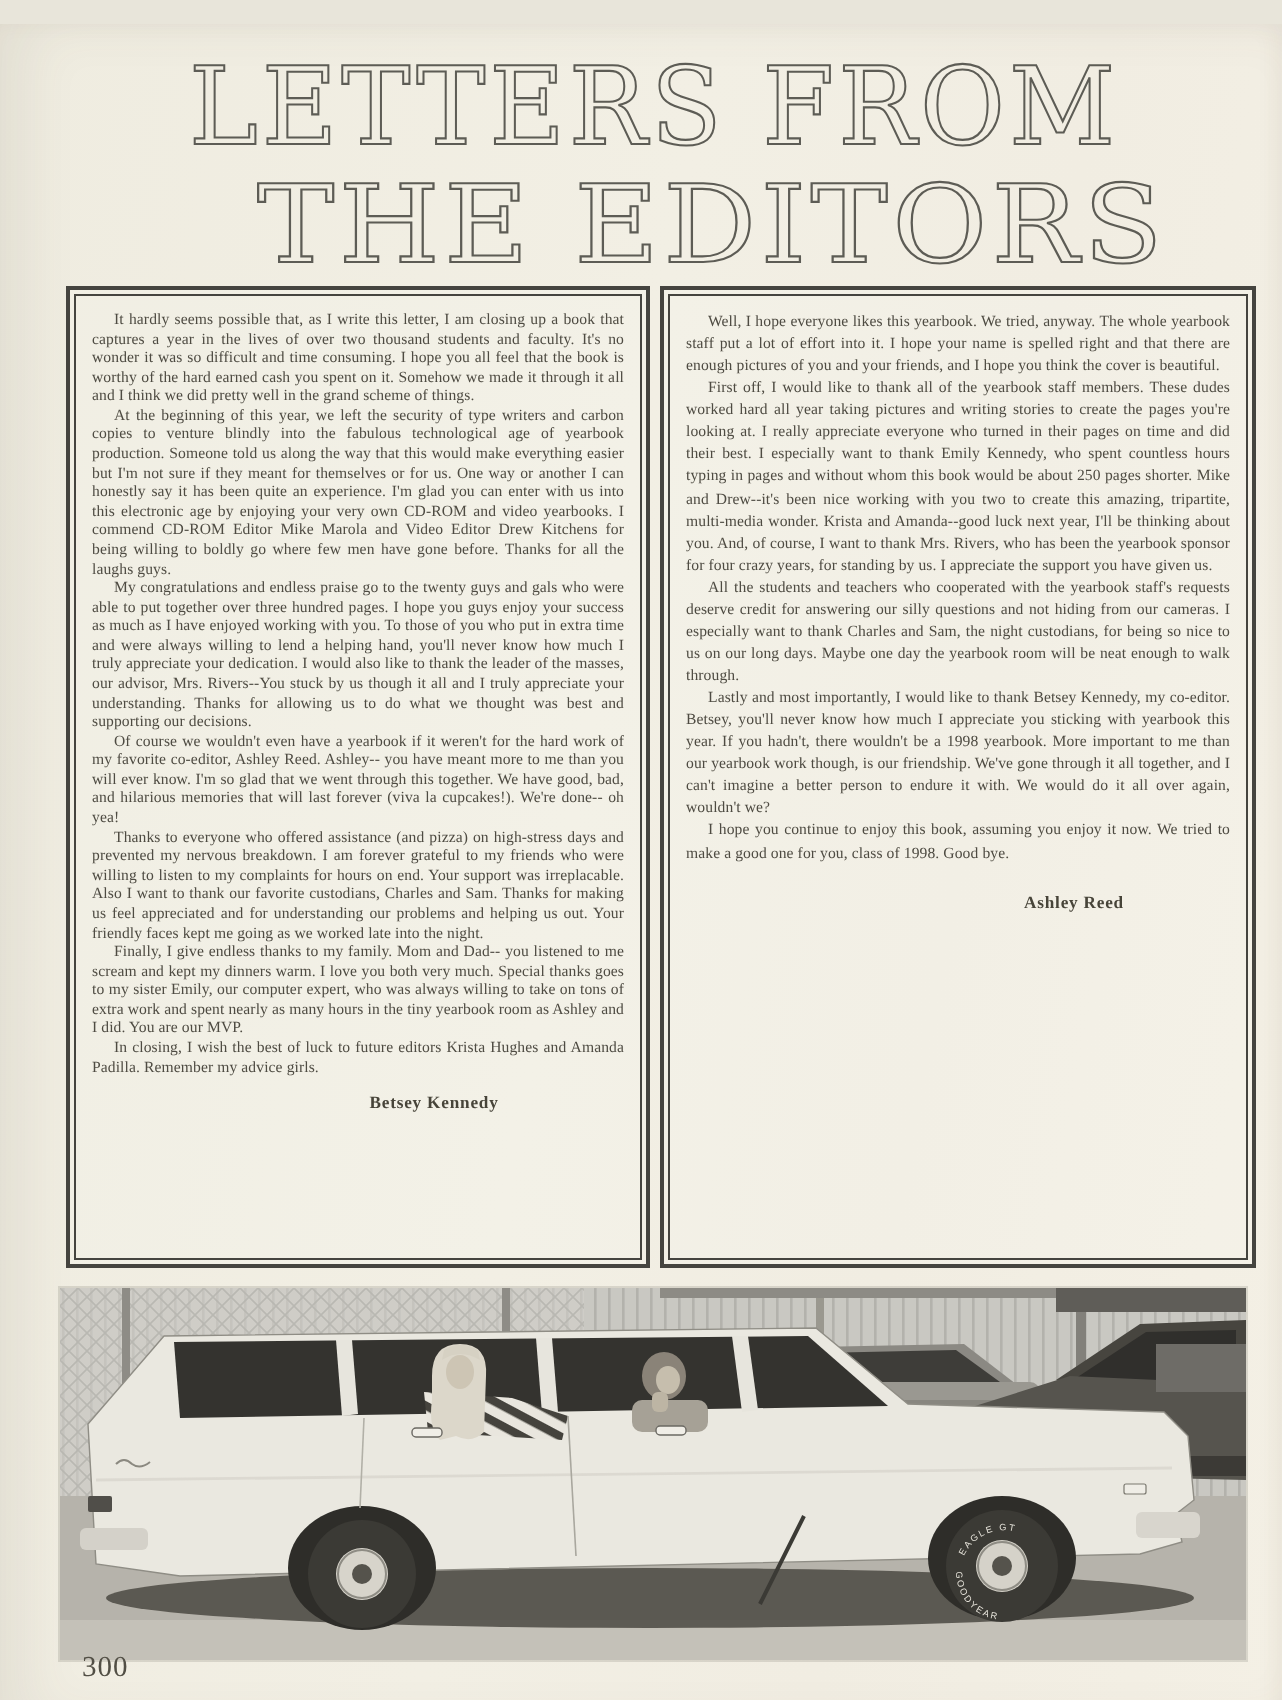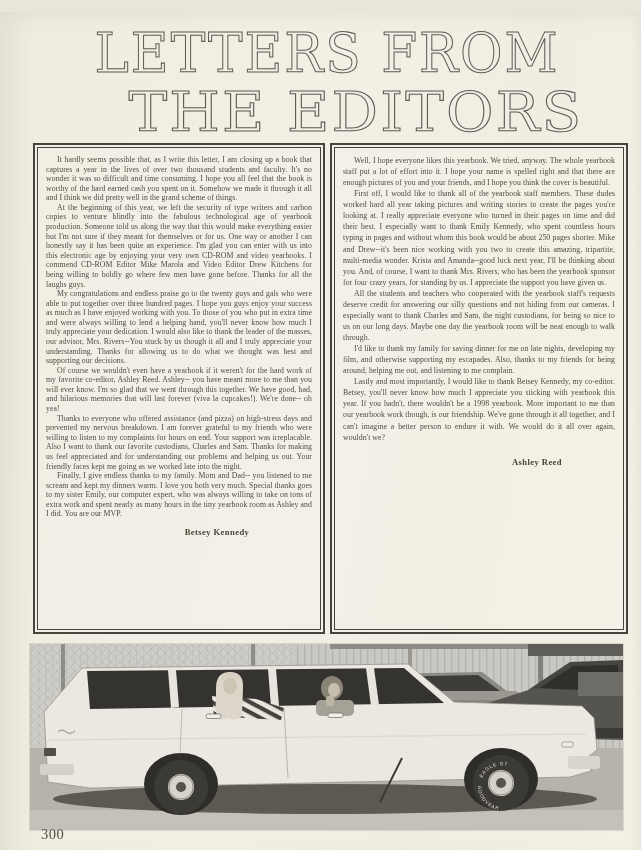--- a/index.html
+++ b/index.html
@@ -80,31 +80,32 @@
   </svg>
 
   <div class="letter-box letter-left">
     <div class="inner">
       <p class="para">It hardly seems possible that, as I write this letter, I am closing up a book that captures a year in the lives of over two thousand students and faculty. It's no wonder it was so difficult and time consuming. I hope you all feel that the book is worthy of the hard earned cash you spent on it. Somehow we made it through it all and I think we did pretty well in the grand scheme of things.</p>
       <p class="para">At the beginning of this year, we left the security of type writers and carbon copies to venture blindly into the fabulous technological age of yearbook production. Someone told us along the way that this would make everything easier but I'm not sure if they meant for themselves or for us. One way or another I can honestly say it has been quite an experience. I'm glad you can enter with us into this electronic age by enjoying your very own CD-ROM and video yearbooks. I commend CD-ROM Editor Mike Marola and Video Editor Drew Kitchens for being willing to boldly go where few men have gone before. Thanks for all the laughs guys.</p>
       <p class="para">My congratulations and endless praise go to the twenty guys and gals who were able to put together over three hundred pages. I hope you guys enjoy your success as much as I have enjoyed working with you. To those of you who put in extra time and were always willing to lend a helping hand, you'll never know how much I truly appreciate your dedication. I would also like to thank the leader of the masses, our advisor, Mrs. Rivers--You stuck by us though it all and I truly appreciate your understanding. Thanks for allowing us to do what we thought was best and supporting our decisions.</p>
       <p class="para">Of course we wouldn't even have a yearbook if it weren't for the hard work of my favorite co-editor, Ashley Reed. Ashley-- you have meant more to me than you will ever know. I'm so glad that we went through this together. We have good, bad, and hilarious memories that will last forever (viva la cupcakes!). We're done-- oh yea!</p>
       <p class="para">Thanks to everyone who offered assistance (and pizza) on high-stress days and prevented my nervous breakdown. I am forever grateful to my friends who were willing to listen to my complaints for hours on end. Your support was irreplacable. Also I want to thank our favorite custodians, Charles and Sam. Thanks for making us feel appreciated and for understanding our problems and helping us out. Your friendly faces kept me going as we worked late into the night.</p>
       <p class="para">Finally, I give endless thanks to my family. Mom and Dad-- you listened to me scream and kept my dinners warm. I love you both very much. Special thanks goes to my sister Emily, our computer expert, who was always willing to take on tons of extra work and spent nearly as many hours in the tiny yearbook room as Ashley and I did. You are our MVP.</p>
+      <p class="para">In closing, I wish the best of luck to future editors Krista Hughes and Amanda Padilla. Remember my advice girls.</p>
       <div class="signature">Betsey Kennedy</div>
     </div>
   </div>
 
   <div class="letter-box letter-right">
     <div class="inner">
       <p class="para">Well, I hope everyone likes this yearbook. We tried, anyway. The whole yearbook staff put a lot of effort into it. I hope your name is spelled right and that there are enough pictures of you and your friends, and I hope you think the cover is beautiful.</p>
       <p class="para">First off, I would like to thank all of the yearbook staff members. These dudes worked hard all year taking pictures and writing stories to create the pages you're looking at. I really appreciate everyone who turned in their pages on time and did their best. I especially want to thank Emily Kennedy, who spent countless hours typing in pages and without whom this book would be about 250 pages shorter. Mike and Drew--it's been nice working with you two to create this amazing, tripartite, multi-media wonder. Krista and Amanda--good luck next year, I'll be thinking about you. And, of course, I want to thank Mrs. Rivers, who has been the yearbook sponsor for four crazy years, for standing by us. I appreciate the support you have given us.</p>
       <p class="para">All the students and teachers who cooperated with the yearbook staff's requests deserve credit for answering our silly questions and not hiding from our cameras. I especially want to thank Charles and Sam, the night custodians, for being so nice to us on our long days. Maybe one day the yearbook room will be neat enough to walk through.</p>
-      <p class="para">I'd like to thank my family for saving dinner for me on late nights, developing my film, and otherwise supporting my escapades. Also, thanks to my friends for being around, helping me out, and listening to me complain.</p>
       <p class="para">Lastly and most importantly, I would like to thank Betsey Kennedy, my co-editor. Betsey, you'll never know how much I appreciate you sticking with yearbook this year. If you hadn't, there wouldn't be a 1998 yearbook. More important to me than our yearbook work though, is our friendship. We've gone through it all together, and I can't imagine a better person to endure it with. We would do it all over again, wouldn't we?</p>
+      <p class="para">I hope you continue to enjoy this book, assuming you enjoy it now. We tried to make a good one for you, class of 1998. Good bye.</p>
       <div class="signature">Ashley Reed</div>
     </div>
   </div>
 
   <svg class="photo" viewBox="0 0 593 186" preserveAspectRatio="none">
     <defs>
       <pattern id="corr" width="7" height="14" patternUnits="userSpaceOnUse">
         <rect width="7" height="14" fill="#c9c8c2"></rect>
         <rect x="1" width="1.3" height="14" fill="#b3b2ac"></rect>
       </pattern>

